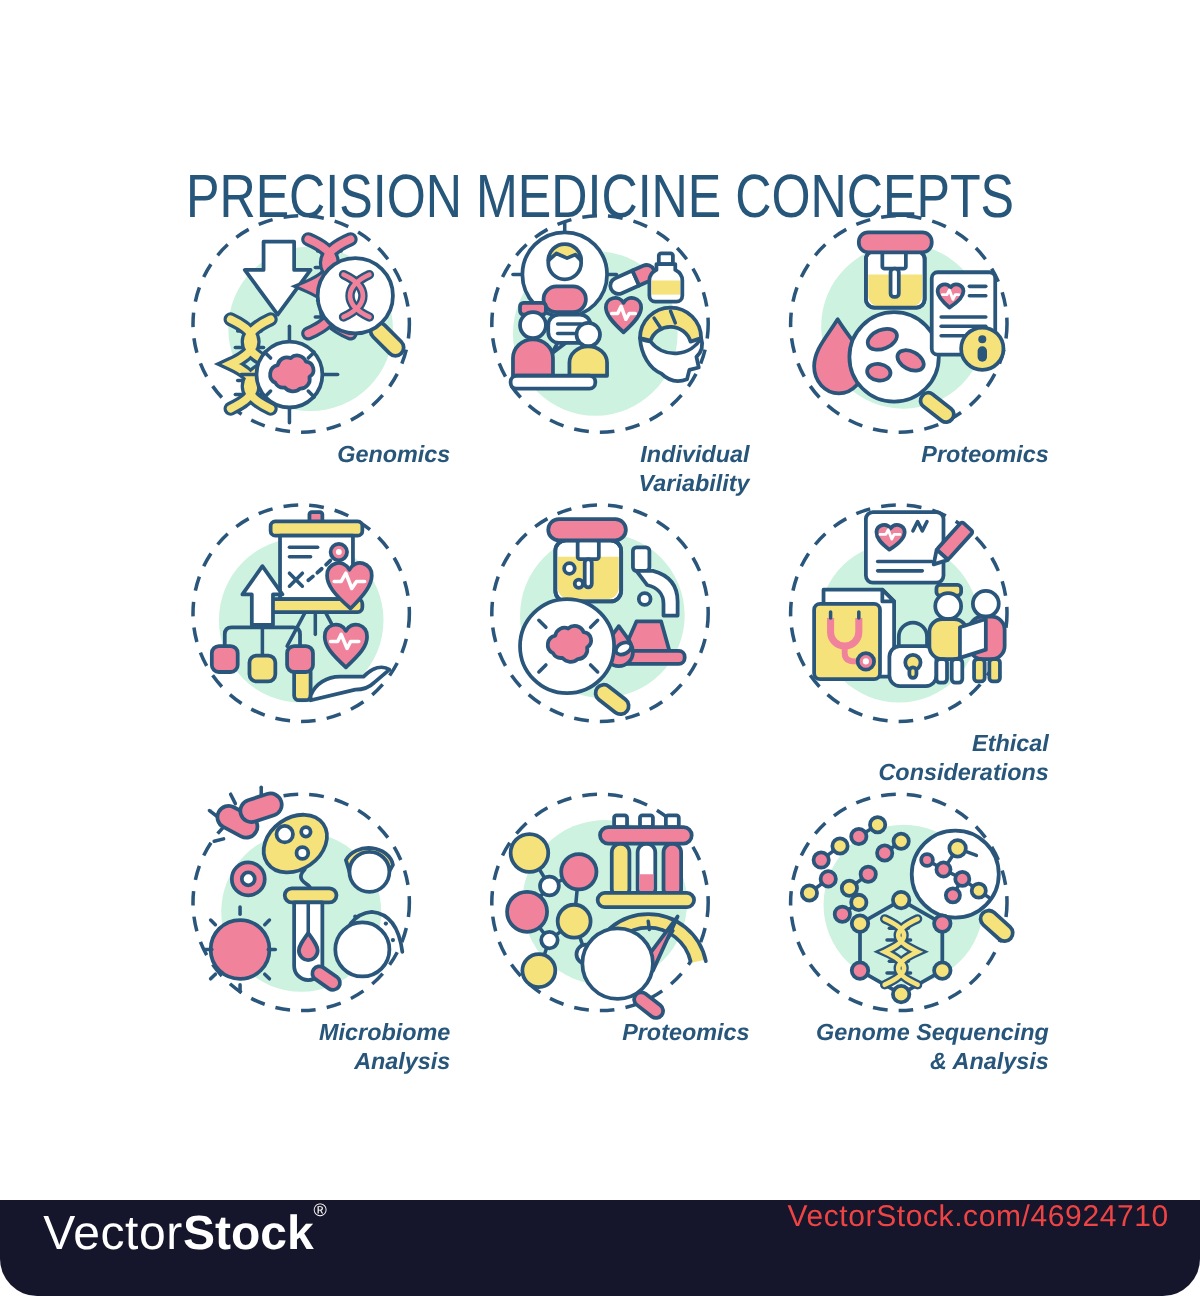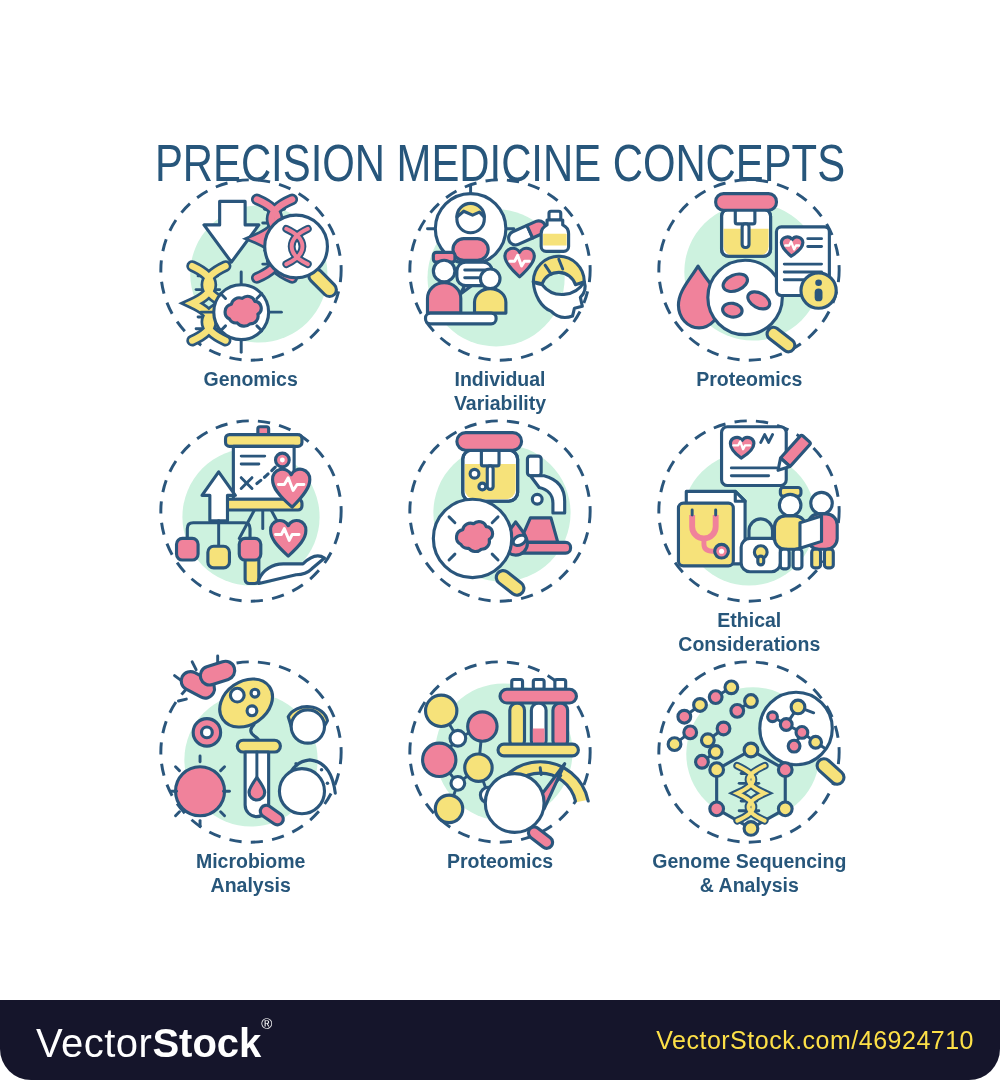--- a/index.html
+++ b/index.html
@@ -3,21 +3,21 @@
 <meta charset="utf-8">
 <style>
   html,body{margin:0;padding:0;background:#fff;}
   .page{position:relative;width:1000px;height:1080px;background:#fff;overflow:hidden;
         font-family:"Liberation Sans",sans-serif;border-radius:31px;}
   .title{position:absolute;top:100px;left:0;right:0;text-align:center;
          color:#27567B;font-size:51px;font-weight:400;letter-spacing:0px;
          transform:scaleX(0.82);white-space:nowrap;}
   .grid{position:absolute;left:126px;top:172px;width:748px;
         display:grid;grid-template-columns:repeat(3,1fr);grid-auto-rows:241px;}
-  figure.concept{margin:0;text-align:center;}
+  figure.concept{margin:0;text-align:right;font-style:italic;}
   .icon-wrap{width:196px;height:196px;margin:0 auto;}
   .icon-wrap svg{display:block;}
   .label{margin-top:0px;color:#27567A;font-weight:700;font-size:19.5px;line-height:1.22;
          white-space:pre-line;}
   
   .o{stroke:#2A567C;stroke-width:3.2;stroke-linecap:round;stroke-linejoin:round;}
   .dash{stroke:#2A567C;stroke-width:3;fill:none;stroke-dasharray:12.5 9.5;}
   .w{fill:#ffffff;} .p{fill:#F0829B;} .y{fill:#F6E27A;} .g{fill:#CDF2DF;}
   .n{fill:none;} .b{fill:#2A567C;stroke:none;}
   .lb{stroke:#2A567C;stroke-width:3;fill:none;stroke-linecap:round;stroke-linejoin:round;}
@@ -26,27 +26,27 @@
   .ty{fill:none;stroke:#F6E27A;stroke-width:6.5;stroke-linecap:round;}
   .tbs{fill:none;stroke:#2A567C;stroke-width:8;stroke-linecap:round;}
   .tps{fill:none;stroke:#F0829B;stroke-width:4;stroke-linecap:round;}
   .tys{fill:none;stroke:#F6E27A;stroke-width:4;stroke-linecap:round;}
   .pulse{stroke:#fff;stroke-width:3;fill:none;stroke-linecap:round;stroke-linejoin:round;}
   
   .side-mark{position:absolute;left:4px;bottom:84px;transform-origin:0 100%;
              transform:rotate(-90deg);color:#ABABAB;font-size:30px;letter-spacing:2px;
              white-space:nowrap;}
   .footer{position:absolute;left:0;bottom:0;width:1000px;height:80px;background:#15152B;
-          display:flex;align-items:center;justify-content:space-between;
+          display:flex;align-items:flex-start;justify-content:space-between;
           padding:0 26px 0 36px;box-sizing:border-box;}
   .brand{color:#fff;font-size:40px;}
   .brand .lv{font-weight:400;letter-spacing:0.5px;}
   .brand .ls{font-weight:700;}
   .brand sup{font-size:15px;vertical-align:28px;}
-  .url{color:#fde047;font-size:25px;font-weight:400;letter-spacing:0.5px;margin-left:21px;}
+  .url{color:#ef4444;font-size:25px;font-weight:400;letter-spacing:0.5px;margin-left:21px;}
 </style>
 </head>
 <body>
 
 <div class="page">
 
   <h1 class="title">PRECISION MEDICINE CONCEPTS</h1>
 
   <div class="grid">
 

